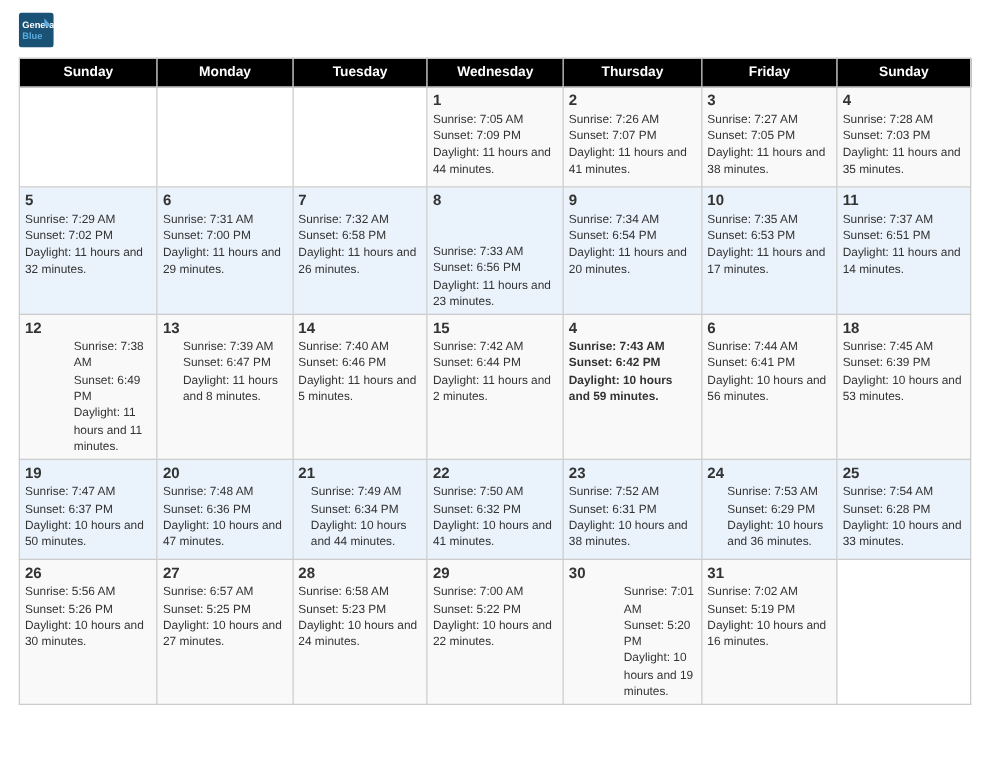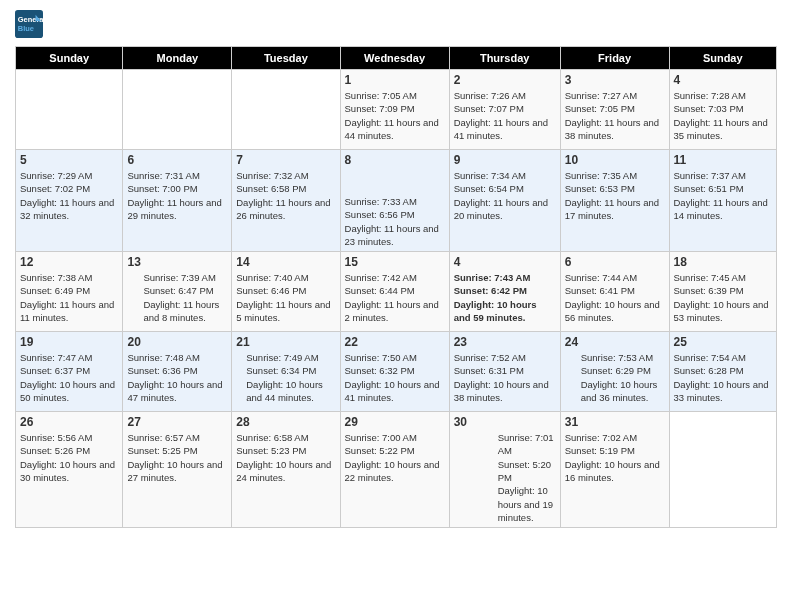--- a/index.html
+++ b/index.html
@@ -125,21 +125,21 @@
           <td>
             <span class="day-num">11</span>
             <div class="day-info" style="white-space: pre-line;">Sunrise: 7:37 AM
 Sunset: 6:51 PM
 Daylight: 11 hours and 14 minutes.</div>
           </td>
         </tr>
         <tr>
           <td>
             <span class="day-num">12</span>
-            <div class="day-info" style="white-space: pre-line;">Sunrise: 7:38 AM
+            <div class="day-info" style="white-space: pre-line; margin-left: 39px;">Sunrise: 7:38 AM
 Sunset: 6:49 PM
 Daylight: 11 hours and 11 minutes.</div>
           </td>
           <td>
             <span class="day-num">13</span>
             <div class="day-info" style="white-space: pre-line; margin-left: 16px;">Sunrise: 7:39 AM
 Sunset: 6:47 PM
 Daylight: 11 hours and 8 minutes.</div>
           </td>
           <td>

